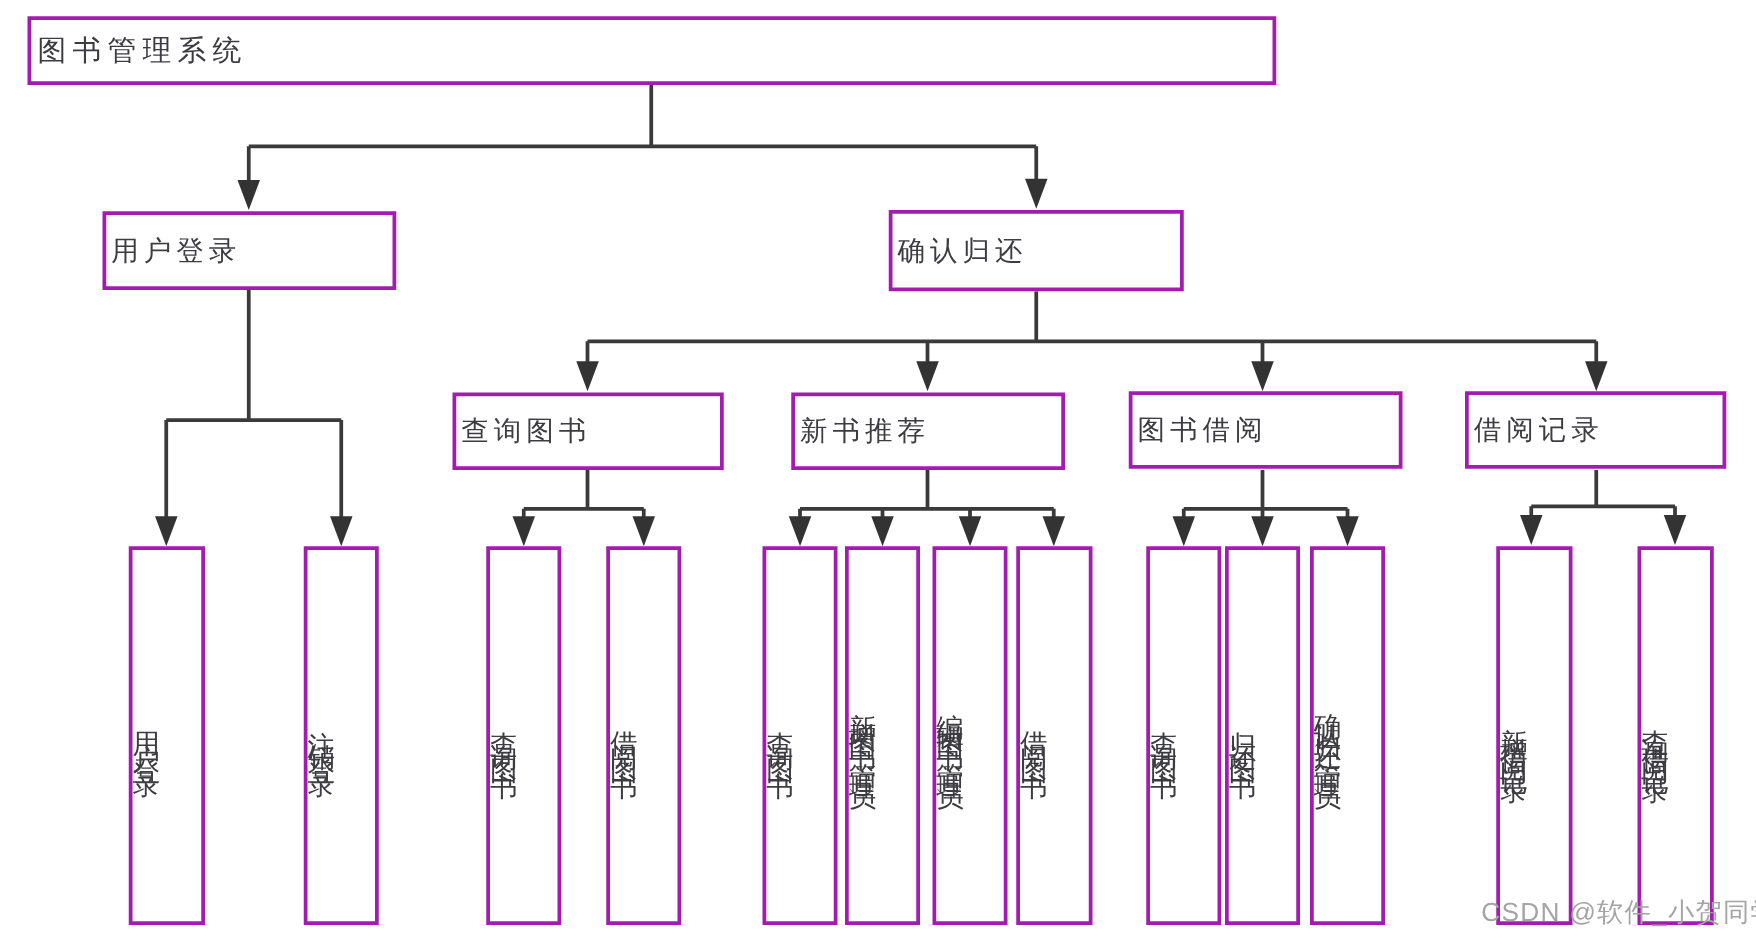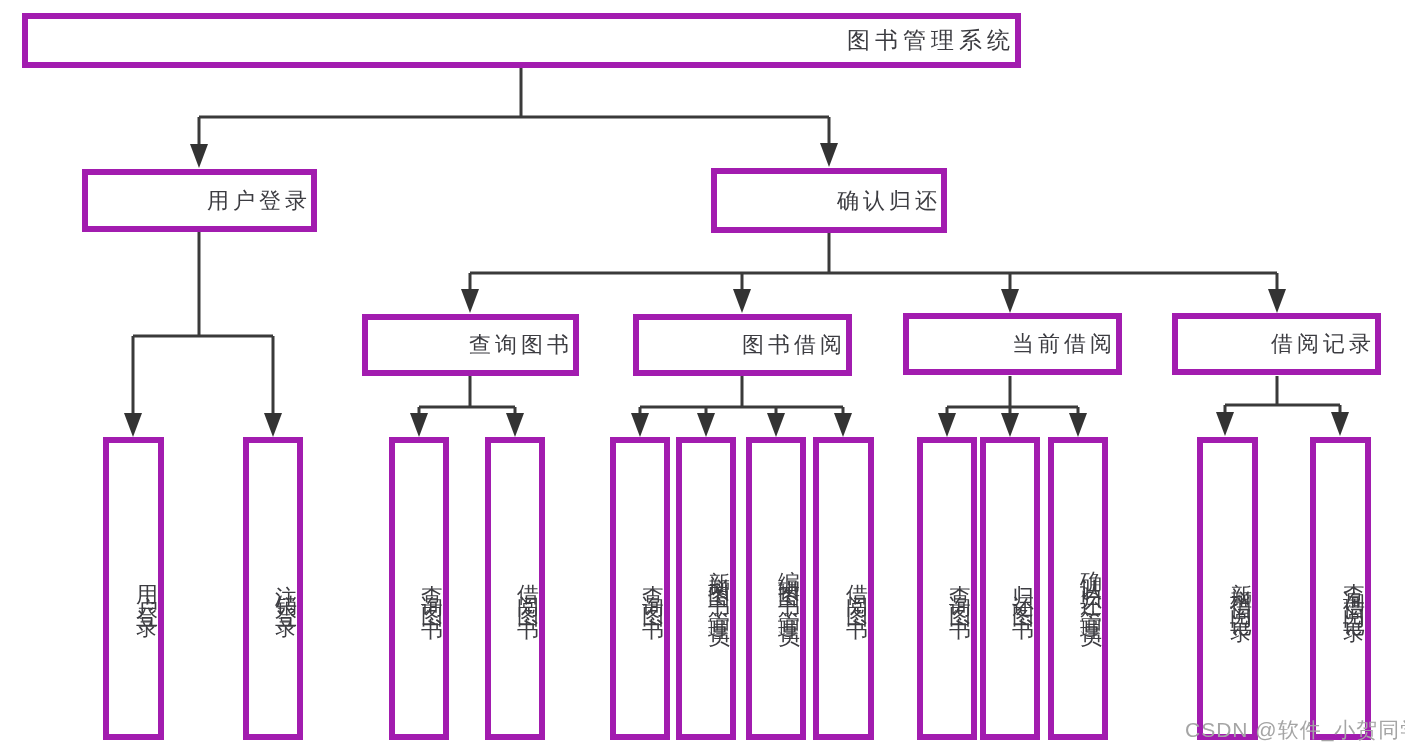--- a/index.html
+++ b/index.html
@@ -16,25 +16,25 @@
     overflow: hidden;
   }
   #wires {
     position: absolute;
     left: 0; top: 0;
     width: 1405px; height: 747px;
   }
   .node {
     position: absolute;
     box-sizing: border-box;
-    border: 6px solid #a21caf;
+    border: 3px solid #a21caf;
     background: #ffffff;
     display: flex;
     align-items: center;
-    justify-content: flex-end;
+    justify-content: flex-start;
     color: #3c3c41;
   }
   .h-label {
     font-size: 22px;
     letter-spacing: 4px;
     text-indent: 4px;
     white-space: nowrap;
     color: #3c3c41;
   }
   .root .h-label {
@@ -113,24 +113,24 @@
     <span class="h-label">用户登录</span>
   </div>
   <div class="node" style="left:711px; top:168px; width:236px; height:65px;">
     <span class="h-label">确认归还</span>
   </div>
 
   <div class="node" style="left:362px; top:314px; width:217px; height:62px;">
     <span class="h-label">查询图书</span>
   </div>
   <div class="node" style="left:633px; top:314px; width:219px; height:62px;">
-    <span class="h-label">图书借阅</span>
+    <span class="h-label">新书推荐</span>
   </div>
   <div class="node" style="left:903px; top:313px; width:219px; height:62px;">
-    <span class="h-label">当前借阅</span>
+    <span class="h-label">图书借阅</span>
   </div>
   <div class="node" style="left:1172px; top:313px; width:209px; height:62px;">
     <span class="h-label">借阅记录</span>
   </div>
 
   <div class="node" style="left:103px; top:437px; width:61px; height:303px;">
     <span class="v-label">用户登录</span>
   </div>
   <div class="node" style="left:243px; top:437px; width:60px; height:303px;">
     <span class="v-label">注销登录</span>

